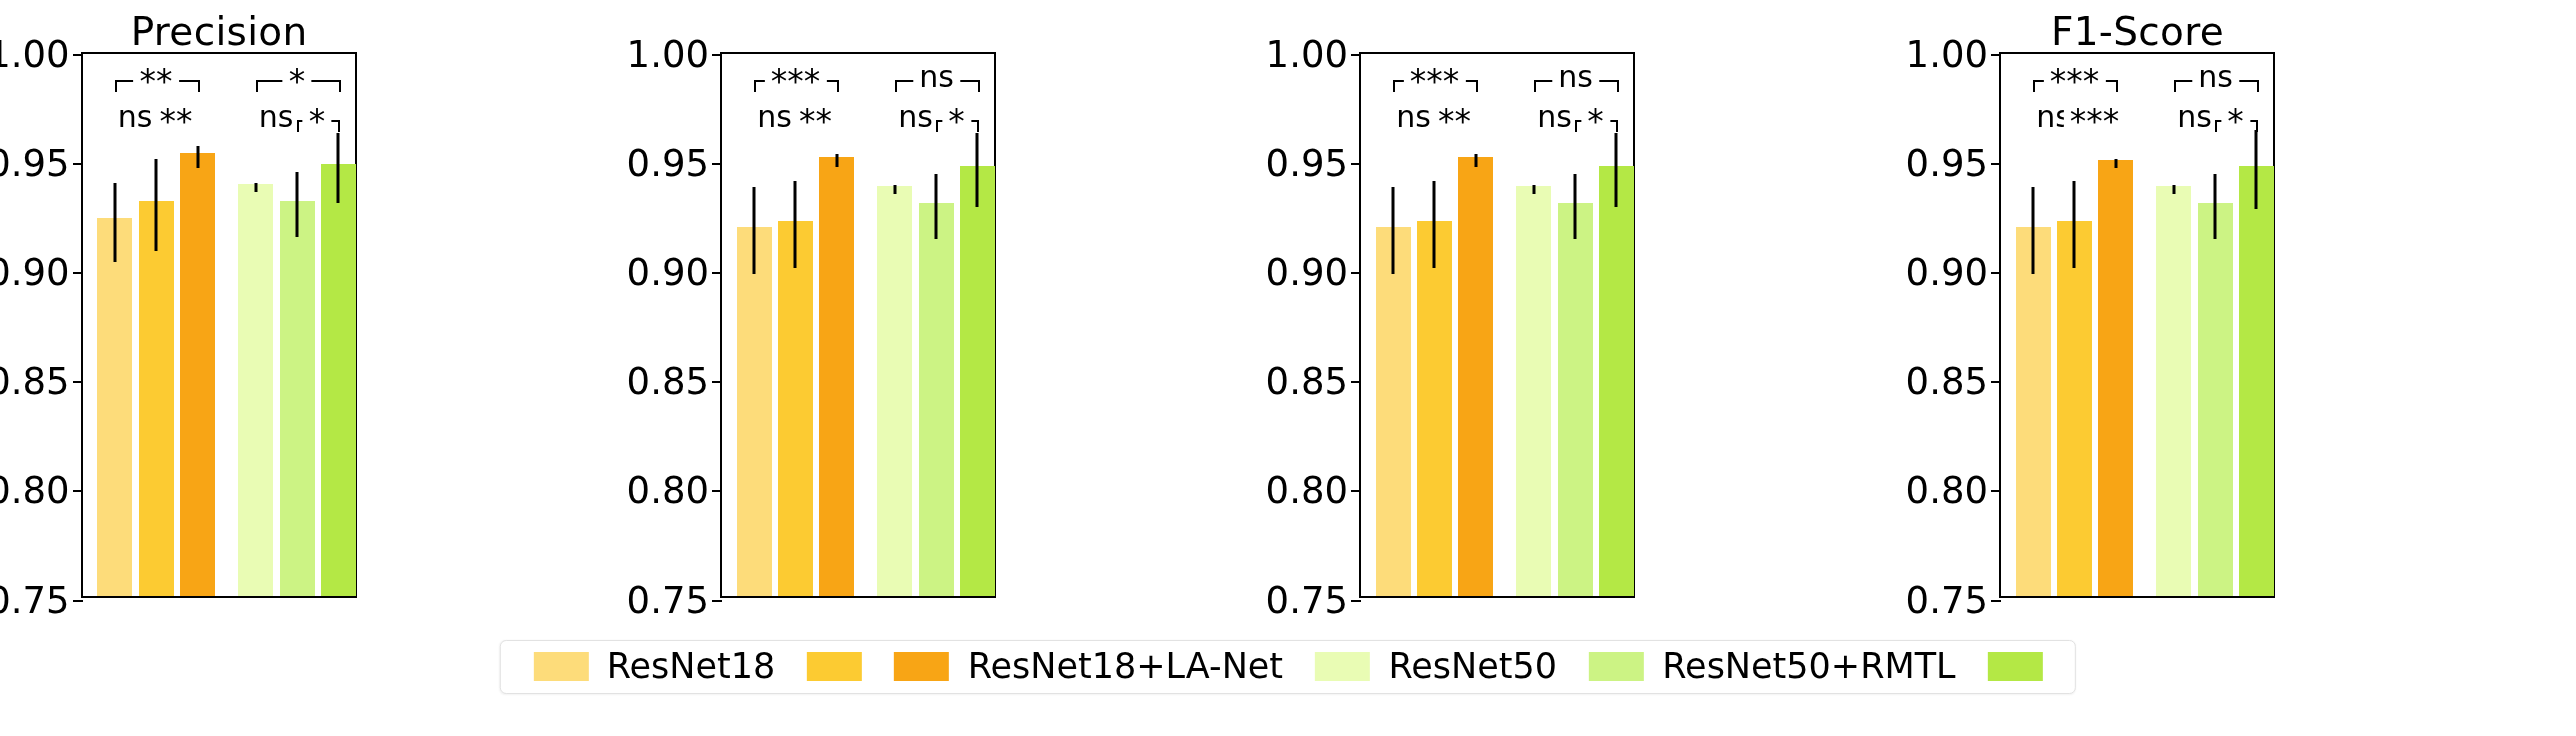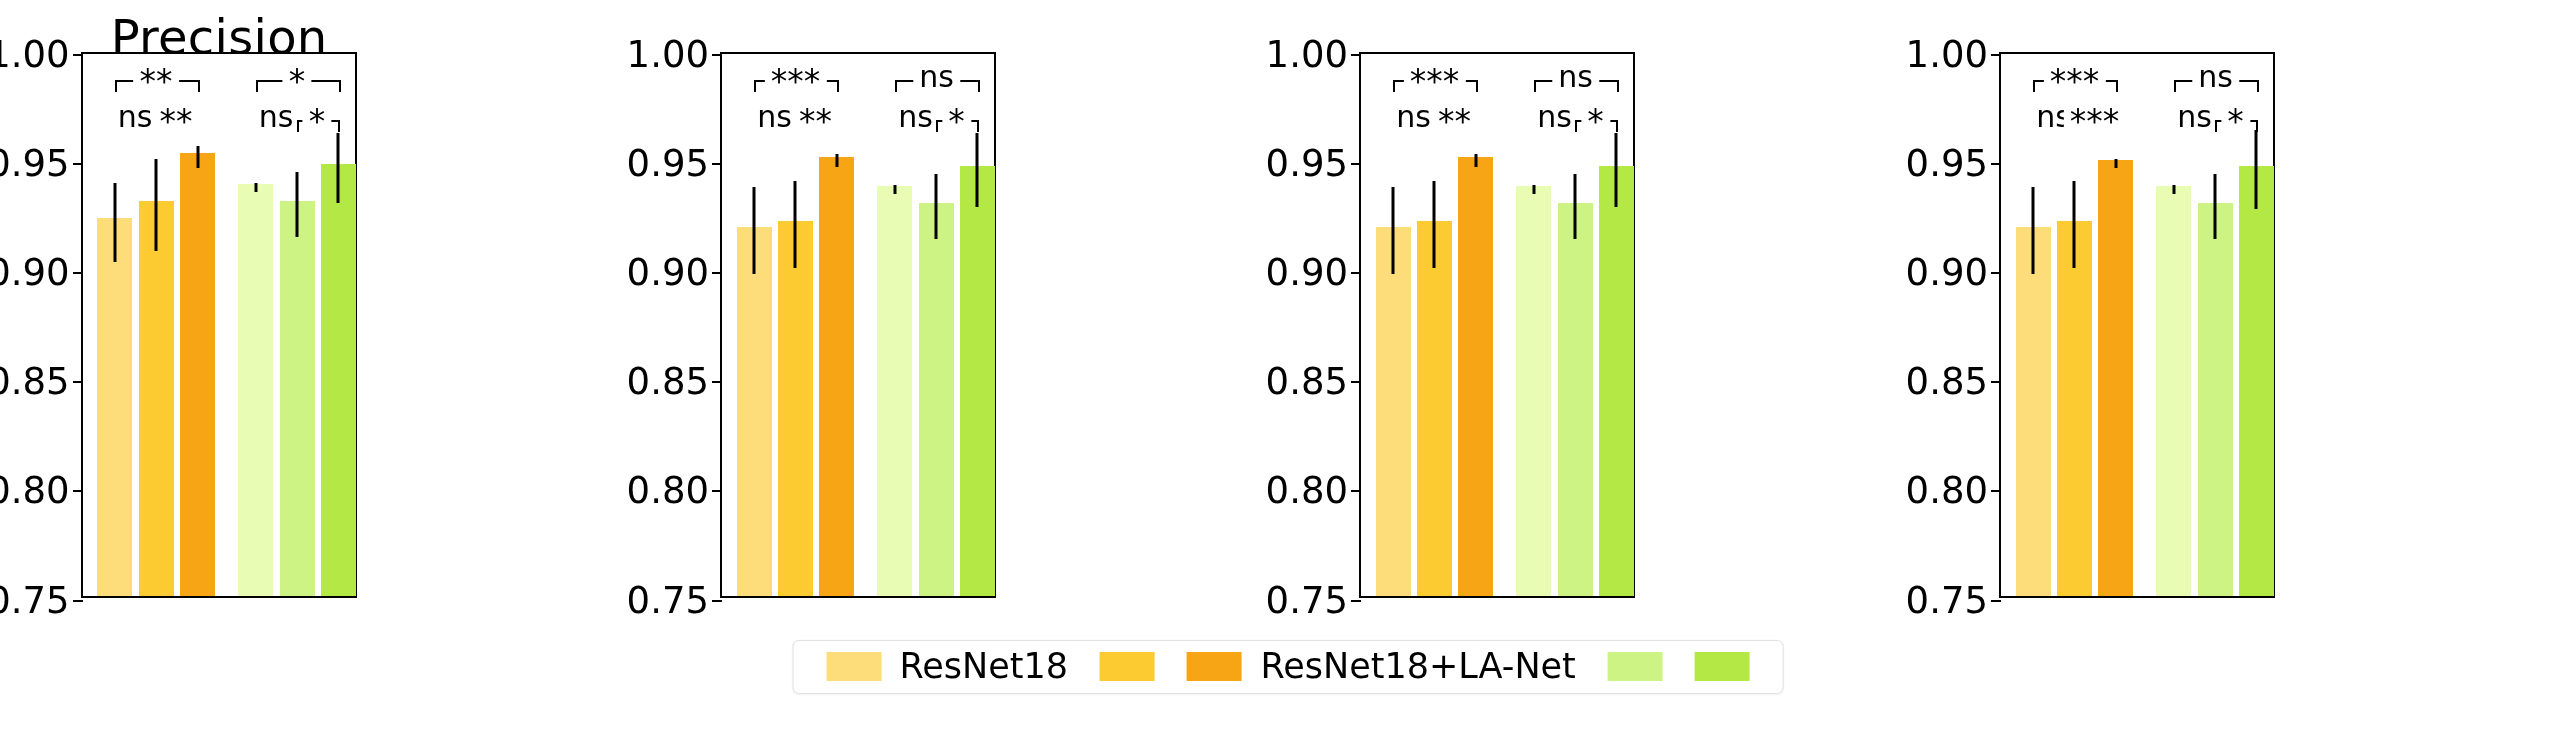--- a/index.html
+++ b/index.html
@@ -1,21 +1,21 @@
 <!DOCTYPE html>
 <html style="font-size:14.7px"><head>
 <meta charset="utf-8">
 <style>
   html,body{margin:0;padding:0;background:#ffffff;}
   body{width:2576px;height:736px;font-family:"DejaVu Sans",sans-serif;overflow:hidden;}
   #root{position:relative;width:2576px;height:736px;background:#fff;}
 
   .panel{position:absolute;top:0;height:635px;}
   .panel-title{position:absolute;top:9.2px;left:0;width:100%;text-align:center;
-    font-size:48px;color:#000;font-family:"DejaVu Sans",sans-serif;letter-spacing:0.3px;}
+    font-size:39px;color:#000;font-family:"DejaVu Sans",sans-serif;letter-spacing:0.3px;}
 
   .axes{position:absolute;border:2px solid #000;background:#fff;box-sizing:border-box;}
   .plot-inner{position:absolute;left:0;top:0;width:100%;height:100%;overflow:visible;}
 
   .ytick-label{position:absolute;right:calc(100% + 13px);transform:translateY(-50%);
     font-size:37px;color:#000;white-space:nowrap;text-align:right;line-height:1;}
   .ytick-mark{position:absolute;left:-10px;width:10px;height:0;border-top:2px solid #000;}
 
   .bar{position:absolute;bottom:0;}
   .errbar{position:absolute;width:0;border-left:3.7px solid #000;transform:translateX(-50%);}
@@ -235,20 +235,21 @@
           <div class="sig" style="left: 214px; width: 41px; top: 66px; height: 14.7px;">
             <div class="sig-line"></div>
             <div class="sig-cap l"></div>
             <div class="sig-cap r"></div>
             <div class="sig-label stars">*</div>
           </div>
         </div>
       </div>
     </div>
     <div class="panel" style="left: 1935px; width: 405px;">
+      <div class="panel-title">F1-Score</div>
       <div class="axes" style="left: 64px; top: 52px; width: 276px; height: 546px;">
         <div class="plot-inner">
           <div class="ytick-mark" style="top: 546px;"></div>
           <div class="ytick-label" style="top: 546px;">0.75</div>
           <div class="ytick-mark" style="top: 436px;"></div>
           <div class="ytick-label" style="top: 436px;">0.80</div>
           <div class="ytick-mark" style="top: 327px;"></div>
           <div class="ytick-label" style="top: 327px;">0.85</div>
           <div class="ytick-mark" style="top: 218px;"></div>
           <div class="ytick-label" style="top: 218px;">0.90</div>
@@ -313,20 +314,25 @@
         <span class="legend-text">ResNet18</span>
       </div>
       <div class="legend-item">
         <span class="legend-swatch" style="background: rgb(252, 203, 50);"></span>
       </div>
       <div class="legend-item">
         <span class="legend-swatch" style="background: rgb(248, 165, 21);"></span>
         <span class="legend-text">ResNet18+LA-Net</span>
       </div>
       <div class="legend-item">
+        <span class="legend-swatch" style="background: rgb(233, 252, 180);"></span>
+        <span class="legend-text">ResNet50</span>
+      </div>
+      <div class="legend-item">
         <span class="legend-swatch" style="background: rgb(204, 243, 132);"></span>
+        <span class="legend-text">ResNet50+RMTL</span>
       </div>
       <div class="legend-item">
         <span class="legend-swatch" style="background: rgb(180, 232, 69);"></span>
       </div>
     </div>
   </div>
 
 
 </body></html>

